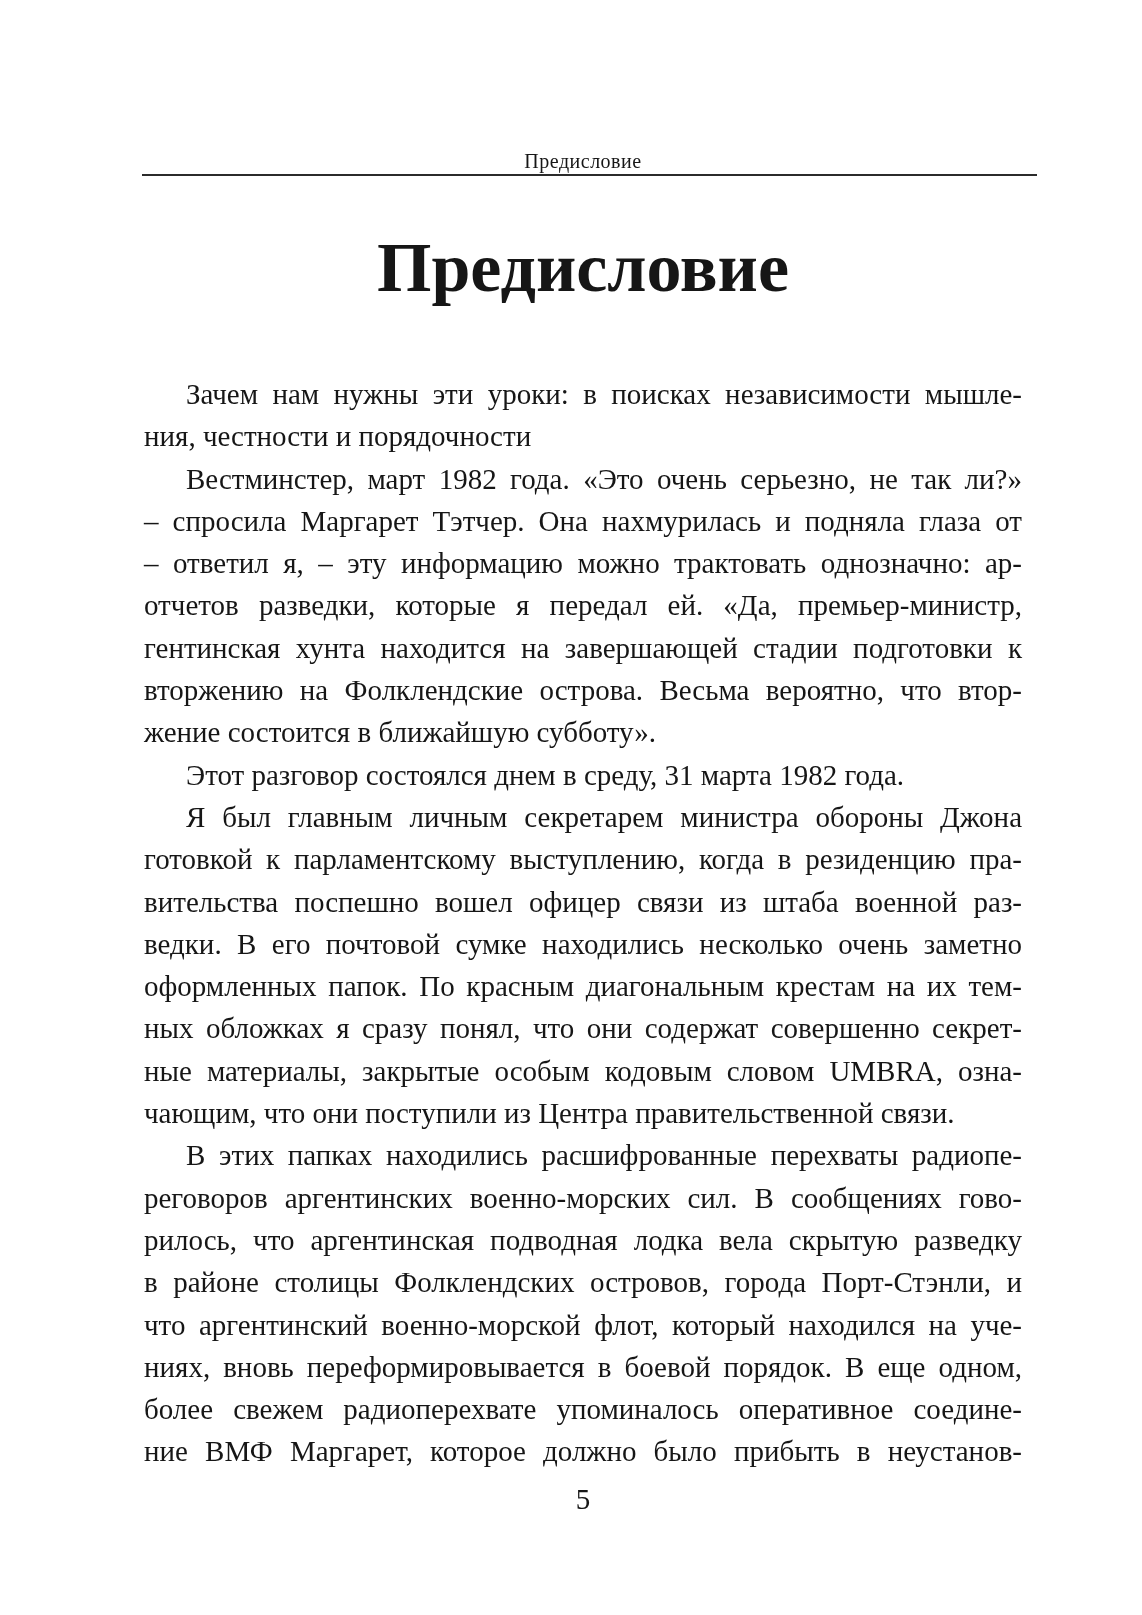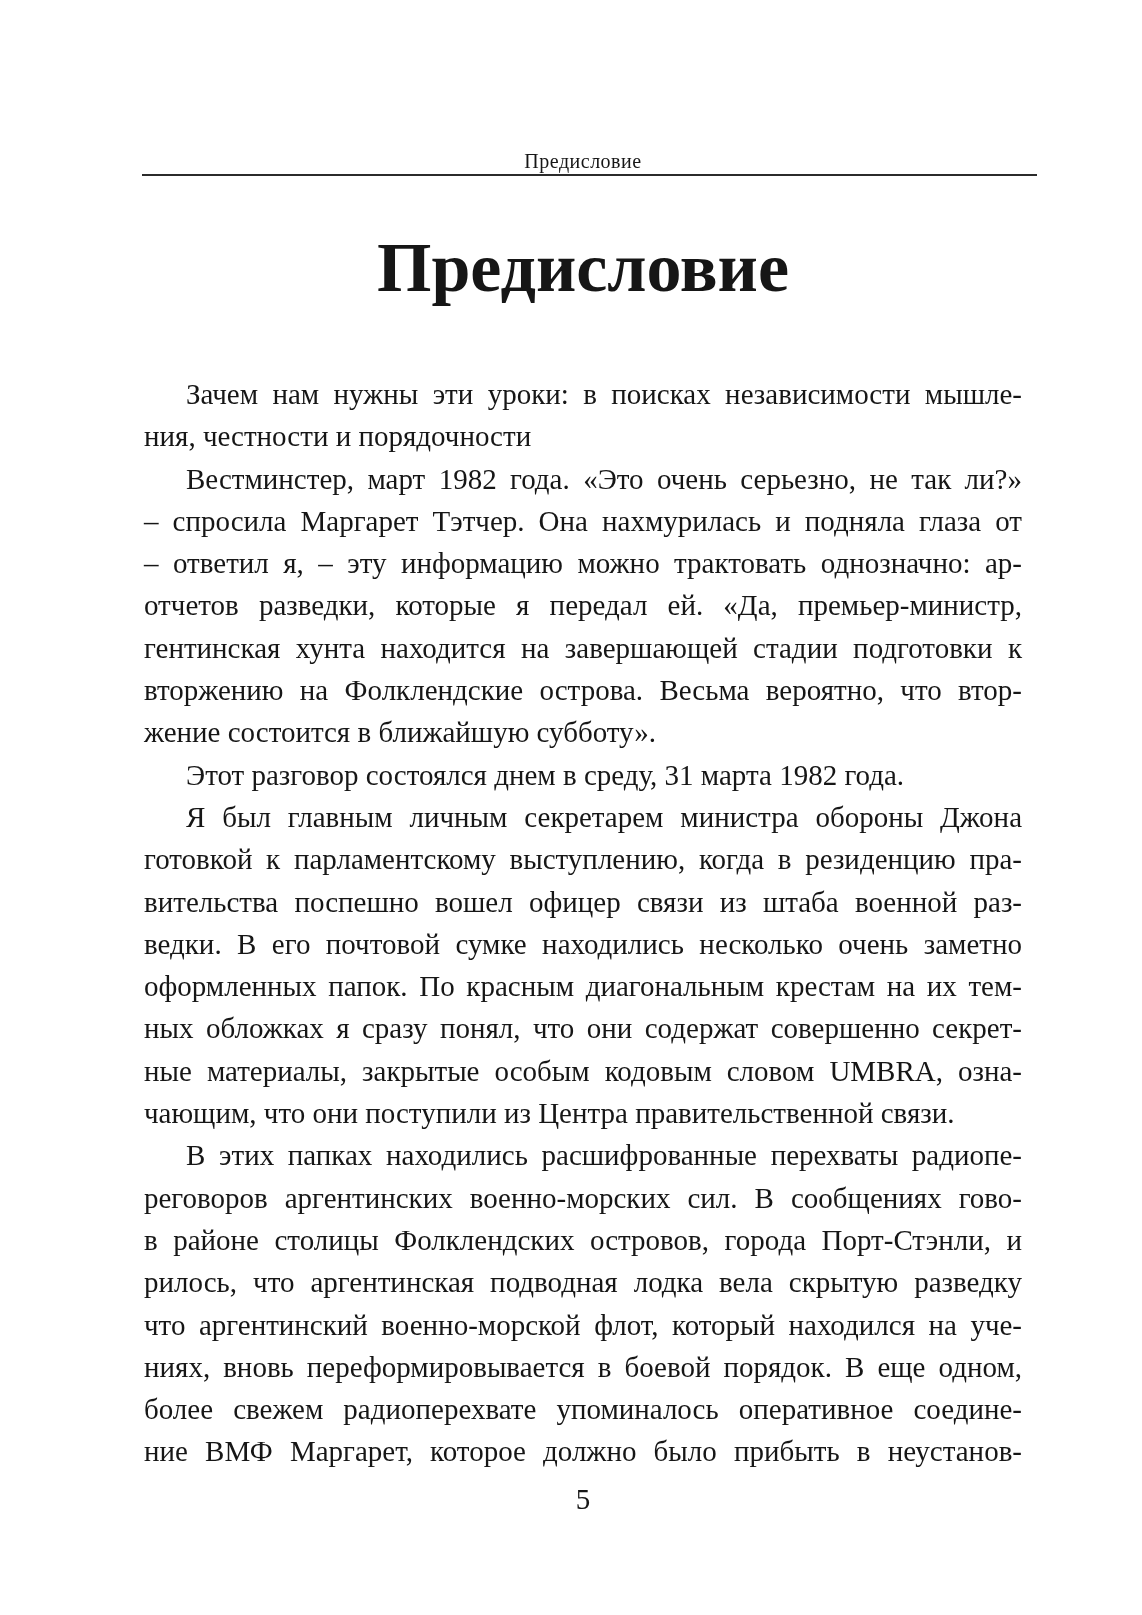--- a/index.html
+++ b/index.html
@@ -106,22 +106,22 @@
       <div class="line">вительства поспешно вошел офицер связи из штаба военной раз-</div>
       <div class="line">ведки. В его почтовой сумке находились несколько очень заметно</div>
       <div class="line">оформленных папок. По красным диагональным крестам на их тем-</div>
       <div class="line">ных обложках я сразу понял, что они содержат совершенно секрет-</div>
       <div class="line">ные материалы, закрытые особым кодовым словом UMBRA, озна-</div>
       <div class="line last">чающим, что они поступили из Центра правительственной связи.</div>
     </div>
     <div class="paragraph">
       <div class="line first">В этих папках находились расшифрованные перехваты радиопе-</div>
       <div class="line">реговоров аргентинских военно-морских сил. В сообщениях гово-</div>
+      <div class="line">рилось, что аргентинская подводная лодка вела скрытую разведку</div>
       <div class="line">в районе столицы Фолклендских островов, города Порт-Стэнли, и</div>
-      <div class="line">рилось, что аргентинская подводная лодка вела скрытую разведку</div>
       <div class="line">что аргентинский военно-морской флот, который находился на уче-</div>
       <div class="line">ниях, вновь переформировывается в боевой порядок. В еще одном,</div>
       <div class="line">более свежем радиоперехвате упоминалось оперативное соедине-</div>
       <div class="line">ние ВМФ Маргарет, которое должно было прибыть в неустанов-</div>
     </div>
   </div>
 
 <div class="page-number">5</div>
 
 </body></html>

